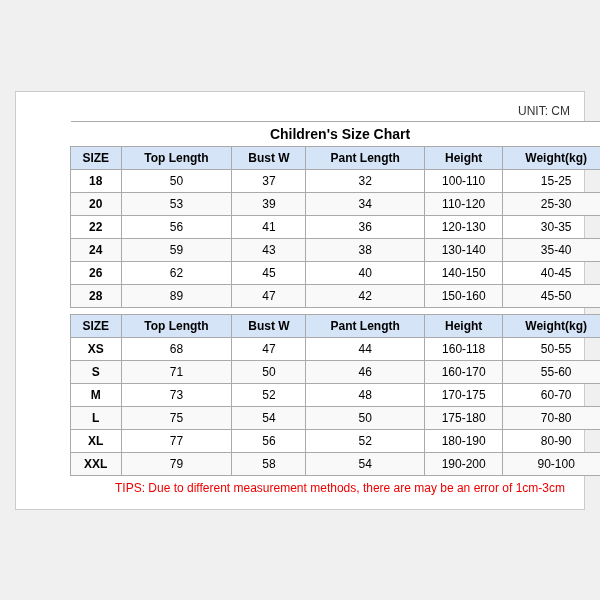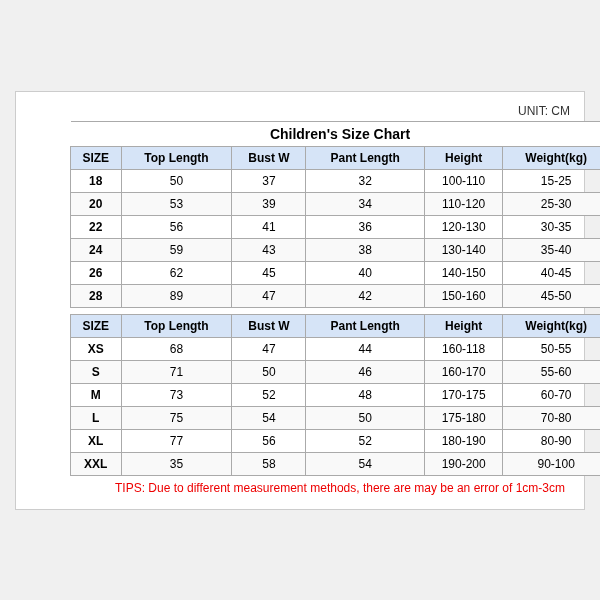--- a/index.html
+++ b/index.html
@@ -178,21 +178,21 @@
         <tr>
           <td class="size-col">XL</td>
           <td>77</td>
           <td>56</td>
           <td>52</td>
           <td>180-190</td>
           <td>80-90</td>
         </tr>
         <tr>
           <td class="size-col">XXL</td>
-          <td>35</td>
+          <td>79</td>
           <td>58</td>
           <td>54</td>
           <td>190-200</td>
           <td>90-100</td>
         </tr>
       </tbody>
   </table>
 
   <table>
     <tbody>

